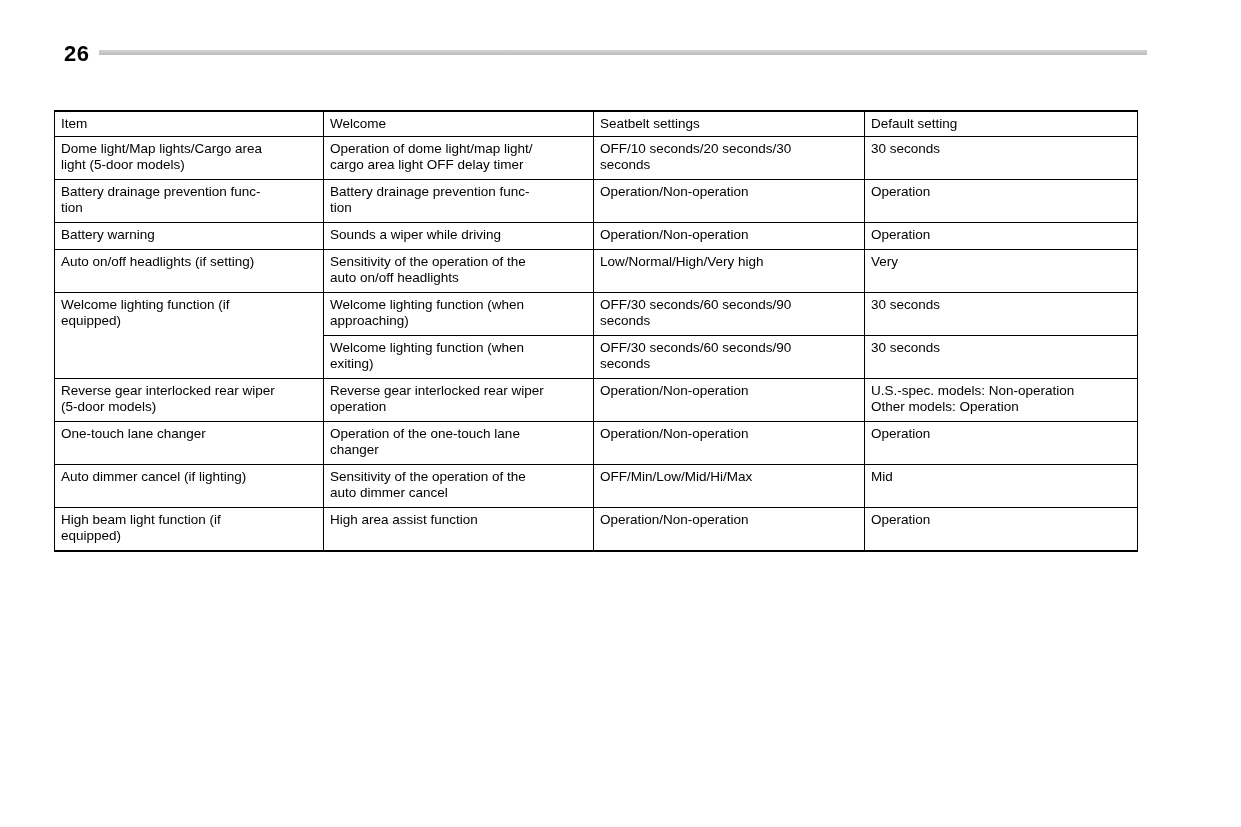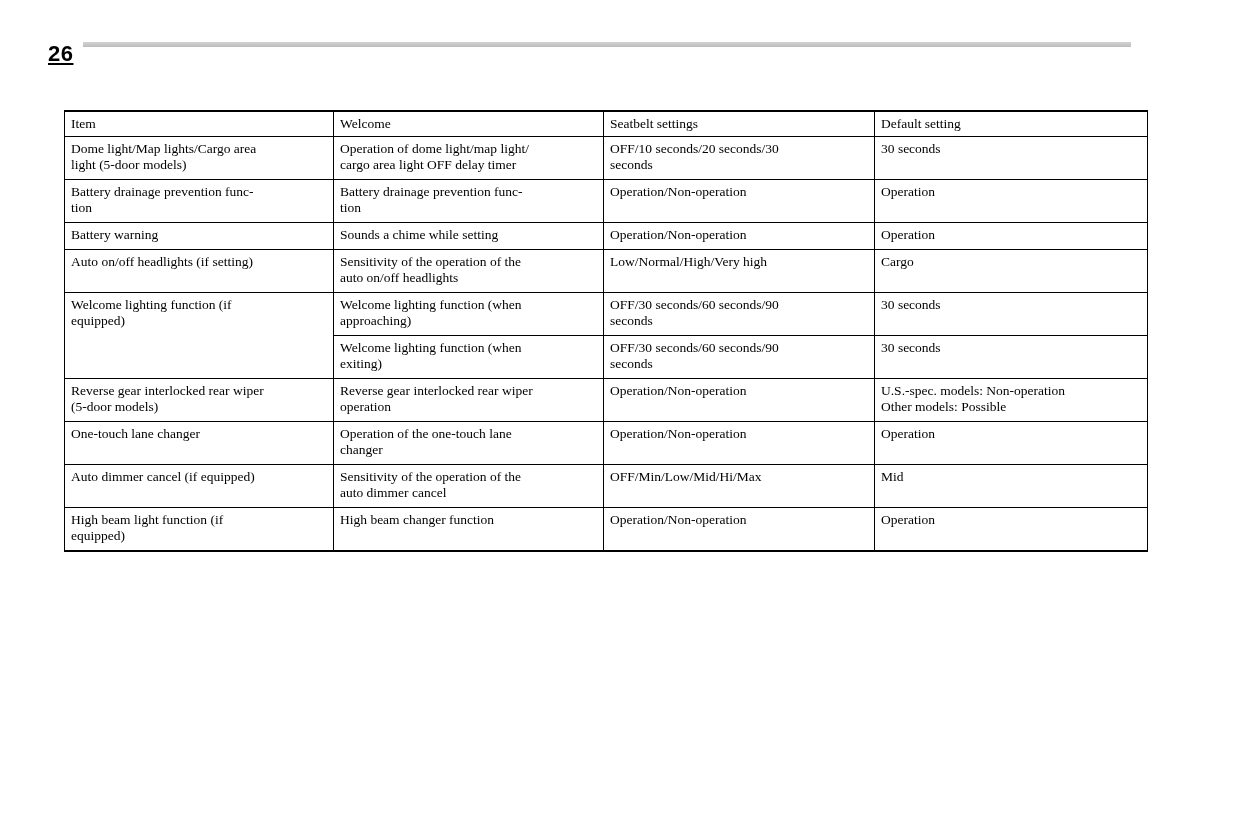--- a/index.html
+++ b/index.html
@@ -8,53 +8,51 @@
     width: 1241px;
     height: 827px;
     background: #ffffff;
     font-family: "Liberation Sans", sans-serif;
     color: #000000;
     overflow: hidden;
   }
 
   .page-header {
     position: absolute;
-    left: 48px;
+    left: 64px;
     top: 42px;
     width: 1083px;
     display: flex;
-    align-items: flex-start;
-    text-decoration: underline;
+    align-items: center;
   }
 
   .page-number {
     font-size: 22px;
     font-weight: bold;
     line-height: 24px;
     letter-spacing: 0.5px;
   }
 
   .header-rule {
     flex: 1;
     height: 5px;
     margin-left: 10px;
     margin-bottom: 3px;
     background: linear-gradient(#d2d2d2, #bdbdbd);
   }
 
   table.settings-table {
     position: absolute;
-    left: 64px;
+    left: 54px;
     top: 110px;
     width: 1083px;
     border-collapse: collapse;
     table-layout: fixed;
     border-top: 2px solid #000;
     border-bottom: 2px solid #000;
-    font-family: Liberation Serif, serif;
   }
 
   .settings-table th,
   .settings-table td {
     border: 1px solid #000;
     font-size: 13.5px;
     font-weight: normal;
     line-height: 16px;
     text-align: left;
     vertical-align: top;
@@ -109,30 +107,30 @@
     <tr>
       <td>Battery drainage prevention func-
 tion</td>
       <td>Battery drainage prevention func-
 tion</td>
       <td>Operation/Non-operation</td>
       <td>Operation</td>
     </tr>
     <tr>
       <td>Battery warning</td>
-      <td>Sounds a chime while setting</td>
+      <td>Sounds a wiper while driving</td>
       <td>Operation/Non-operation</td>
       <td>Operation</td>
     </tr>
     <tr>
       <td>Auto on/off headlights (if setting)</td>
       <td>Sensitivity of the operation of the
 auto on/off headlights</td>
       <td>Low/Normal/High/Very high</td>
-      <td>Cargo</td>
+      <td>Very</td>
     </tr>
     <tr>
       <td rowspan="2">Welcome lighting function (if
 equipped)</td>
       <td>Welcome lighting function (when
 approaching)</td>
       <td>OFF/30 seconds/60 seconds/90
 seconds</td>
       <td>30 seconds</td>
     </tr>
@@ -143,37 +141,37 @@
 seconds</td>
       <td>30 seconds</td>
     </tr>
     <tr>
       <td>Reverse gear interlocked rear wiper
 (5-door models)</td>
       <td>Reverse gear interlocked rear wiper
 operation</td>
       <td>Operation/Non-operation</td>
       <td>U.S.-spec. models: Non-operation
-Other models: Possible</td>
+Other models: Operation</td>
     </tr>
     <tr>
       <td>One-touch lane changer</td>
       <td>Operation of the one-touch lane
 changer</td>
       <td>Operation/Non-operation</td>
       <td>Operation</td>
     </tr>
     <tr>
-      <td>Auto dimmer cancel (if equipped)</td>
+      <td>Auto dimmer cancel (if lighting)</td>
       <td>Sensitivity of the operation of the
 auto dimmer cancel</td>
       <td>OFF/Min/Low/Mid/Hi/Max</td>
       <td>Mid</td>
     </tr>
     <tr>
       <td>High beam light function (if
 equipped)</td>
-      <td>High beam changer function</td>
+      <td>High area assist function</td>
       <td>Operation/Non-operation</td>
       <td>Operation</td>
     </tr>
   </tbody>
 </table>
 
 </body></html>

